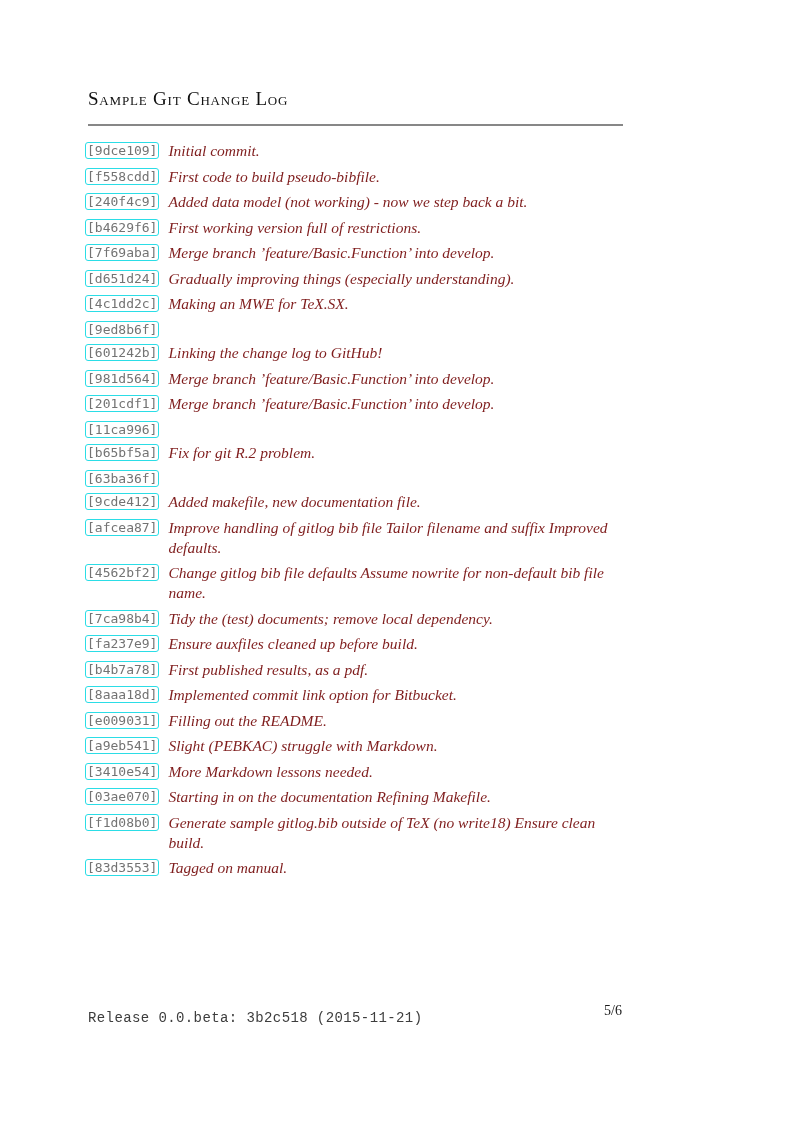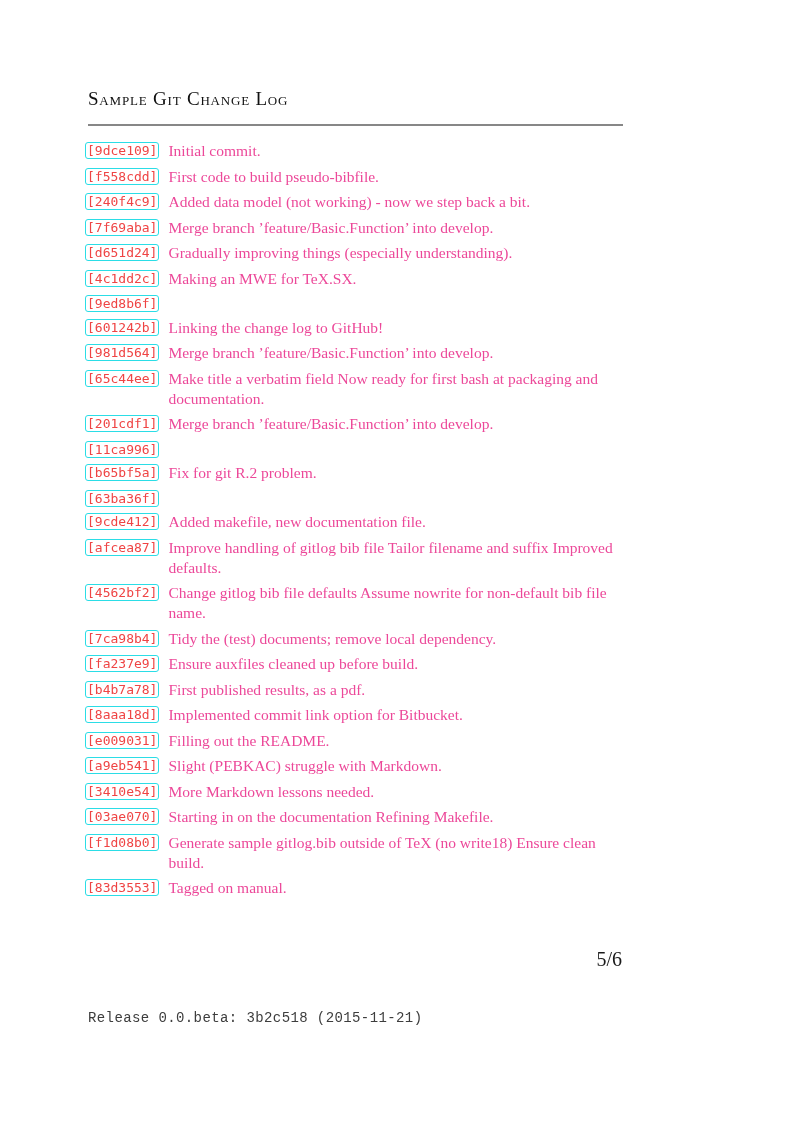--- a/index.html
+++ b/index.html
@@ -44,54 +44,55 @@
   .entry {
     display: flex;
     align-items: flex-start;
     margin-bottom: 5.5px;
   }
   .hash {
     flex: 0 0 auto;
     font-family: "DejaVu Sans Mono", monospace;
     font-size: 13px;
     line-height: 15px;
-    color: #ef4444;
+    color: #737373;
     background: #ffffff;
     border: 1.5px solid #2bdde6;
     border-radius: 3px;
     padding: 0 1px;
     margin-top: 1px;
     white-space: nowrap;
   }
   .msg {
     font-family: "Liberation Serif", serif;
+    font-style: italic;
     font-size: 15.5px;
     line-height: 20px;
-    color: #ec4899;
+    color: #7f1d1d;
     margin-left: 9px;
     width: 452px;
   }
   .footer-release {
     position: absolute;
     left: 88px;
     top: 1010px;
     font-family: Liberation Mono, monospace;
     font-size: 14px;
     letter-spacing: 0.4px;
     color: #3d3d3d;
     white-space: nowrap;
   }
   .footer-pagenum {
     position: absolute;
-    top: 948px;
+    top: 1003px;
     left: 0;
     width: 622px;
     text-align: right;
     font-family: "Liberation Serif", serif;
-    font-size: 20px;
+    font-size: 14px;
     color: #1a1a1a;
   }
 </style>
 </head>
 <body>
 
 <div class="page">
 
   <div class="doc-title">Sample Git Change Log</div>
 
@@ -106,20 +107,24 @@
   <div class="entry">
     <span class="hash">[f558cdd]</span>
     <span class="msg">First code to build pseudo-bibfile.</span>
   </div>
 
   <div class="entry">
     <span class="hash">[240f4c9]</span>
     <span class="msg">Added data model (not working) - now we step back a bit.</span>
   </div>
 
+  <div class="entry">
+    <span class="hash">[b4629f6]</span>
+    <span class="msg">First working version full of restrictions.</span>
+  </div>
 
   <div class="entry">
     <span class="hash">[7f69aba]</span>
     <span class="msg">Merge branch ’feature/Basic.Function’ into develop.</span>
   </div>
 
   <div class="entry">
     <span class="hash">[d651d24]</span>
     <span class="msg">Gradually improving things (especially understanding).</span>
   </div>
@@ -136,24 +141,20 @@
   <div class="entry">
     <span class="hash">[601242b]</span>
     <span class="msg">Linking the change log to GitHub!</span>
   </div>
 
   <div class="entry">
     <span class="hash">[981d564]</span>
     <span class="msg">Merge branch ’feature/Basic.Function’ into develop.</span>
   </div>
 
-  <div class="entry">
-    <span class="hash">[65c44ee]</span>
-    <span class="msg">Make title a verbatim field Now ready for first bash at packaging and documentation.</span>
-  </div>
 
   <div class="entry">
     <span class="hash">[201cdf1]</span>
     <span class="msg">Merge branch ’feature/Basic.Function’ into develop.</span>
   </div>
 
   <div class="entry">
     <span class="hash">[11ca996]</span>
   </div>
 

